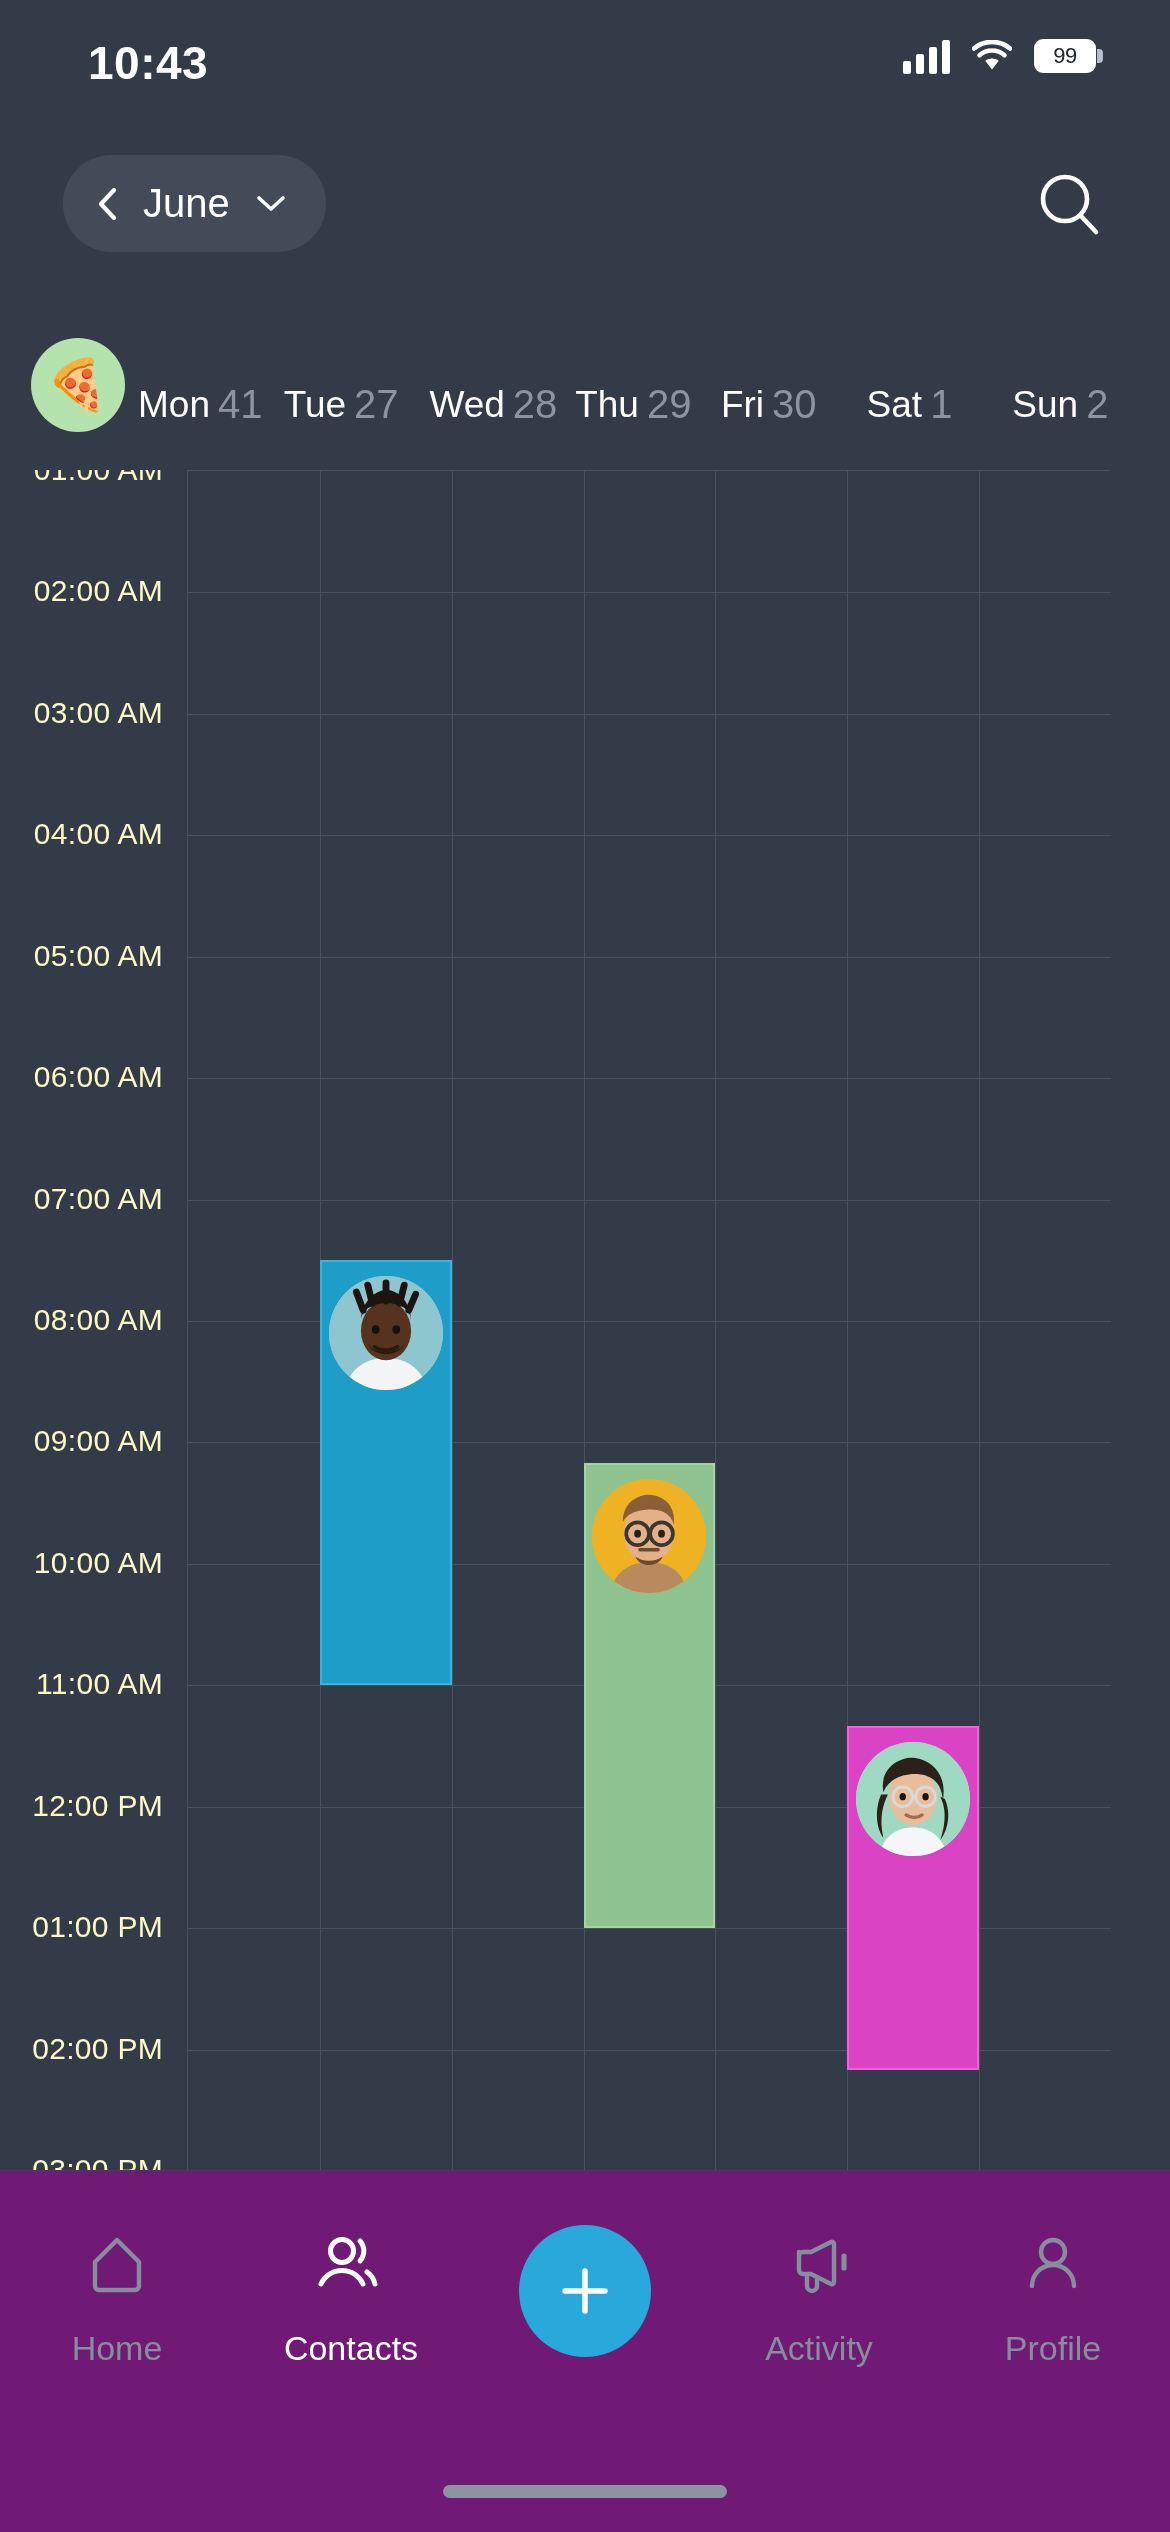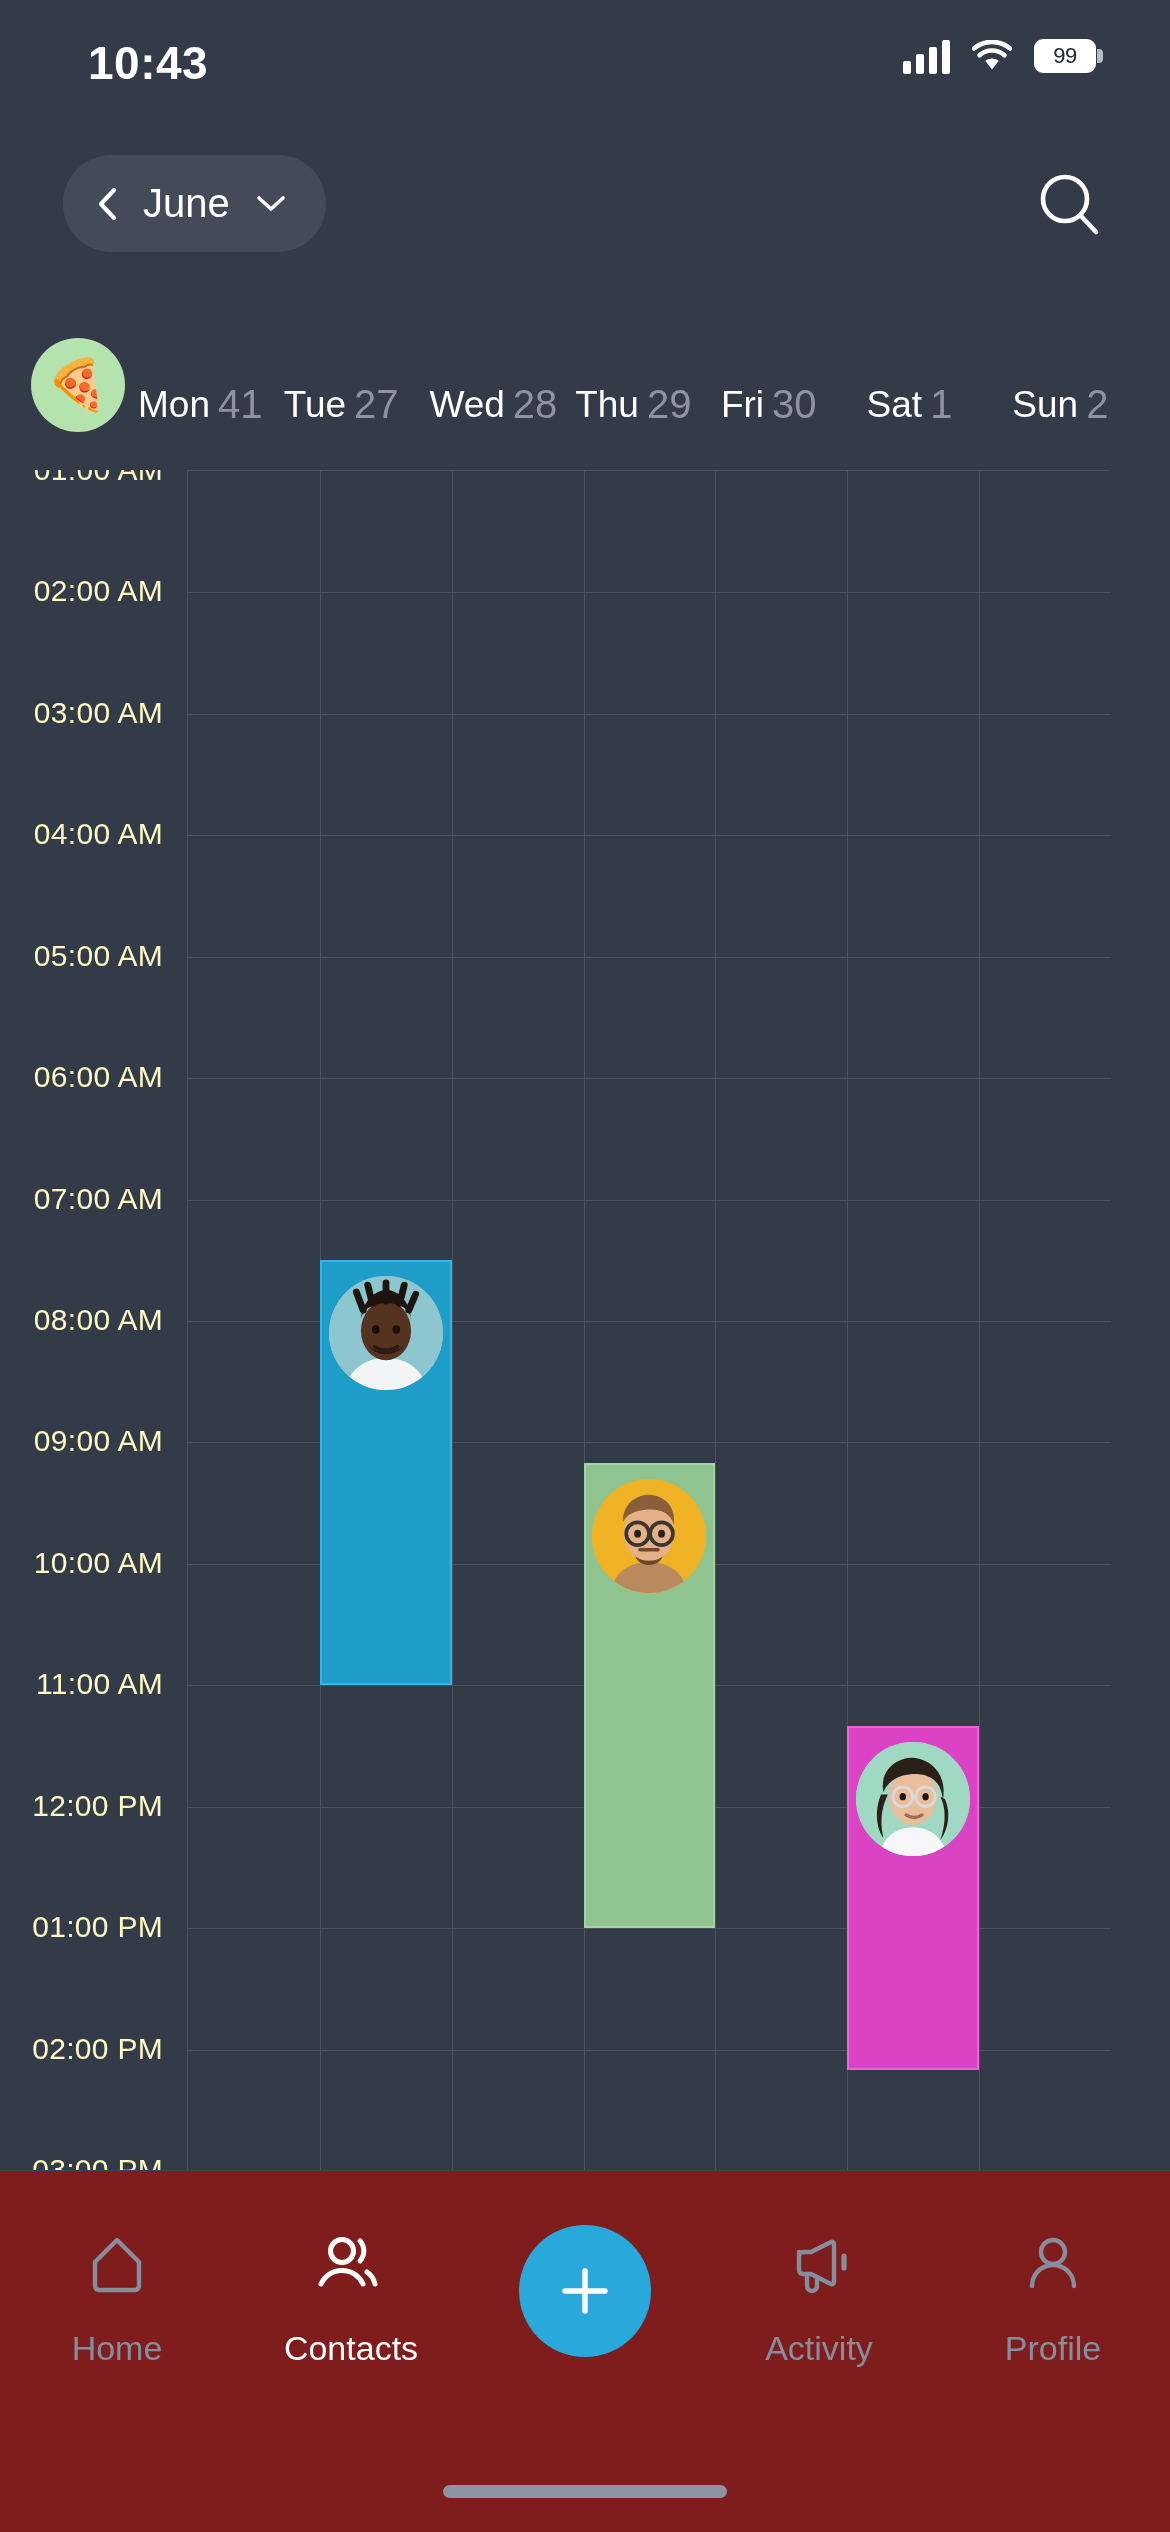--- a/index.html
+++ b/index.html
@@ -84,21 +84,21 @@
   }
   .event .av {
     position:absolute; left:50%; transform:translateX(-50%); top:14px;
     width:114px; height:114px; border-radius:50%; overflow:hidden;
   }
   .av svg { display:block; width:114px; height:114px; }
 
   
   .navbar {
     position:absolute; left:0; bottom:0; width:1170px; height:362px;
-    background:#7f1d1d; border-top:1px solid #3c4454;
+    background:#701a75; border-top:1px solid #3c4454;
   }
   .navitems {
     position:absolute; left:0; top:56px; width:1170px; height:200px;
     display:flex; align-items:flex-start;
   }
   .navitem {
     flex:1; display:flex; flex-direction:column; align-items:center; gap:26px;
     cursor:pointer;
   }
   .navicon { width:76px; height:76px; display:flex; align-items:center; justify-content:center; }

